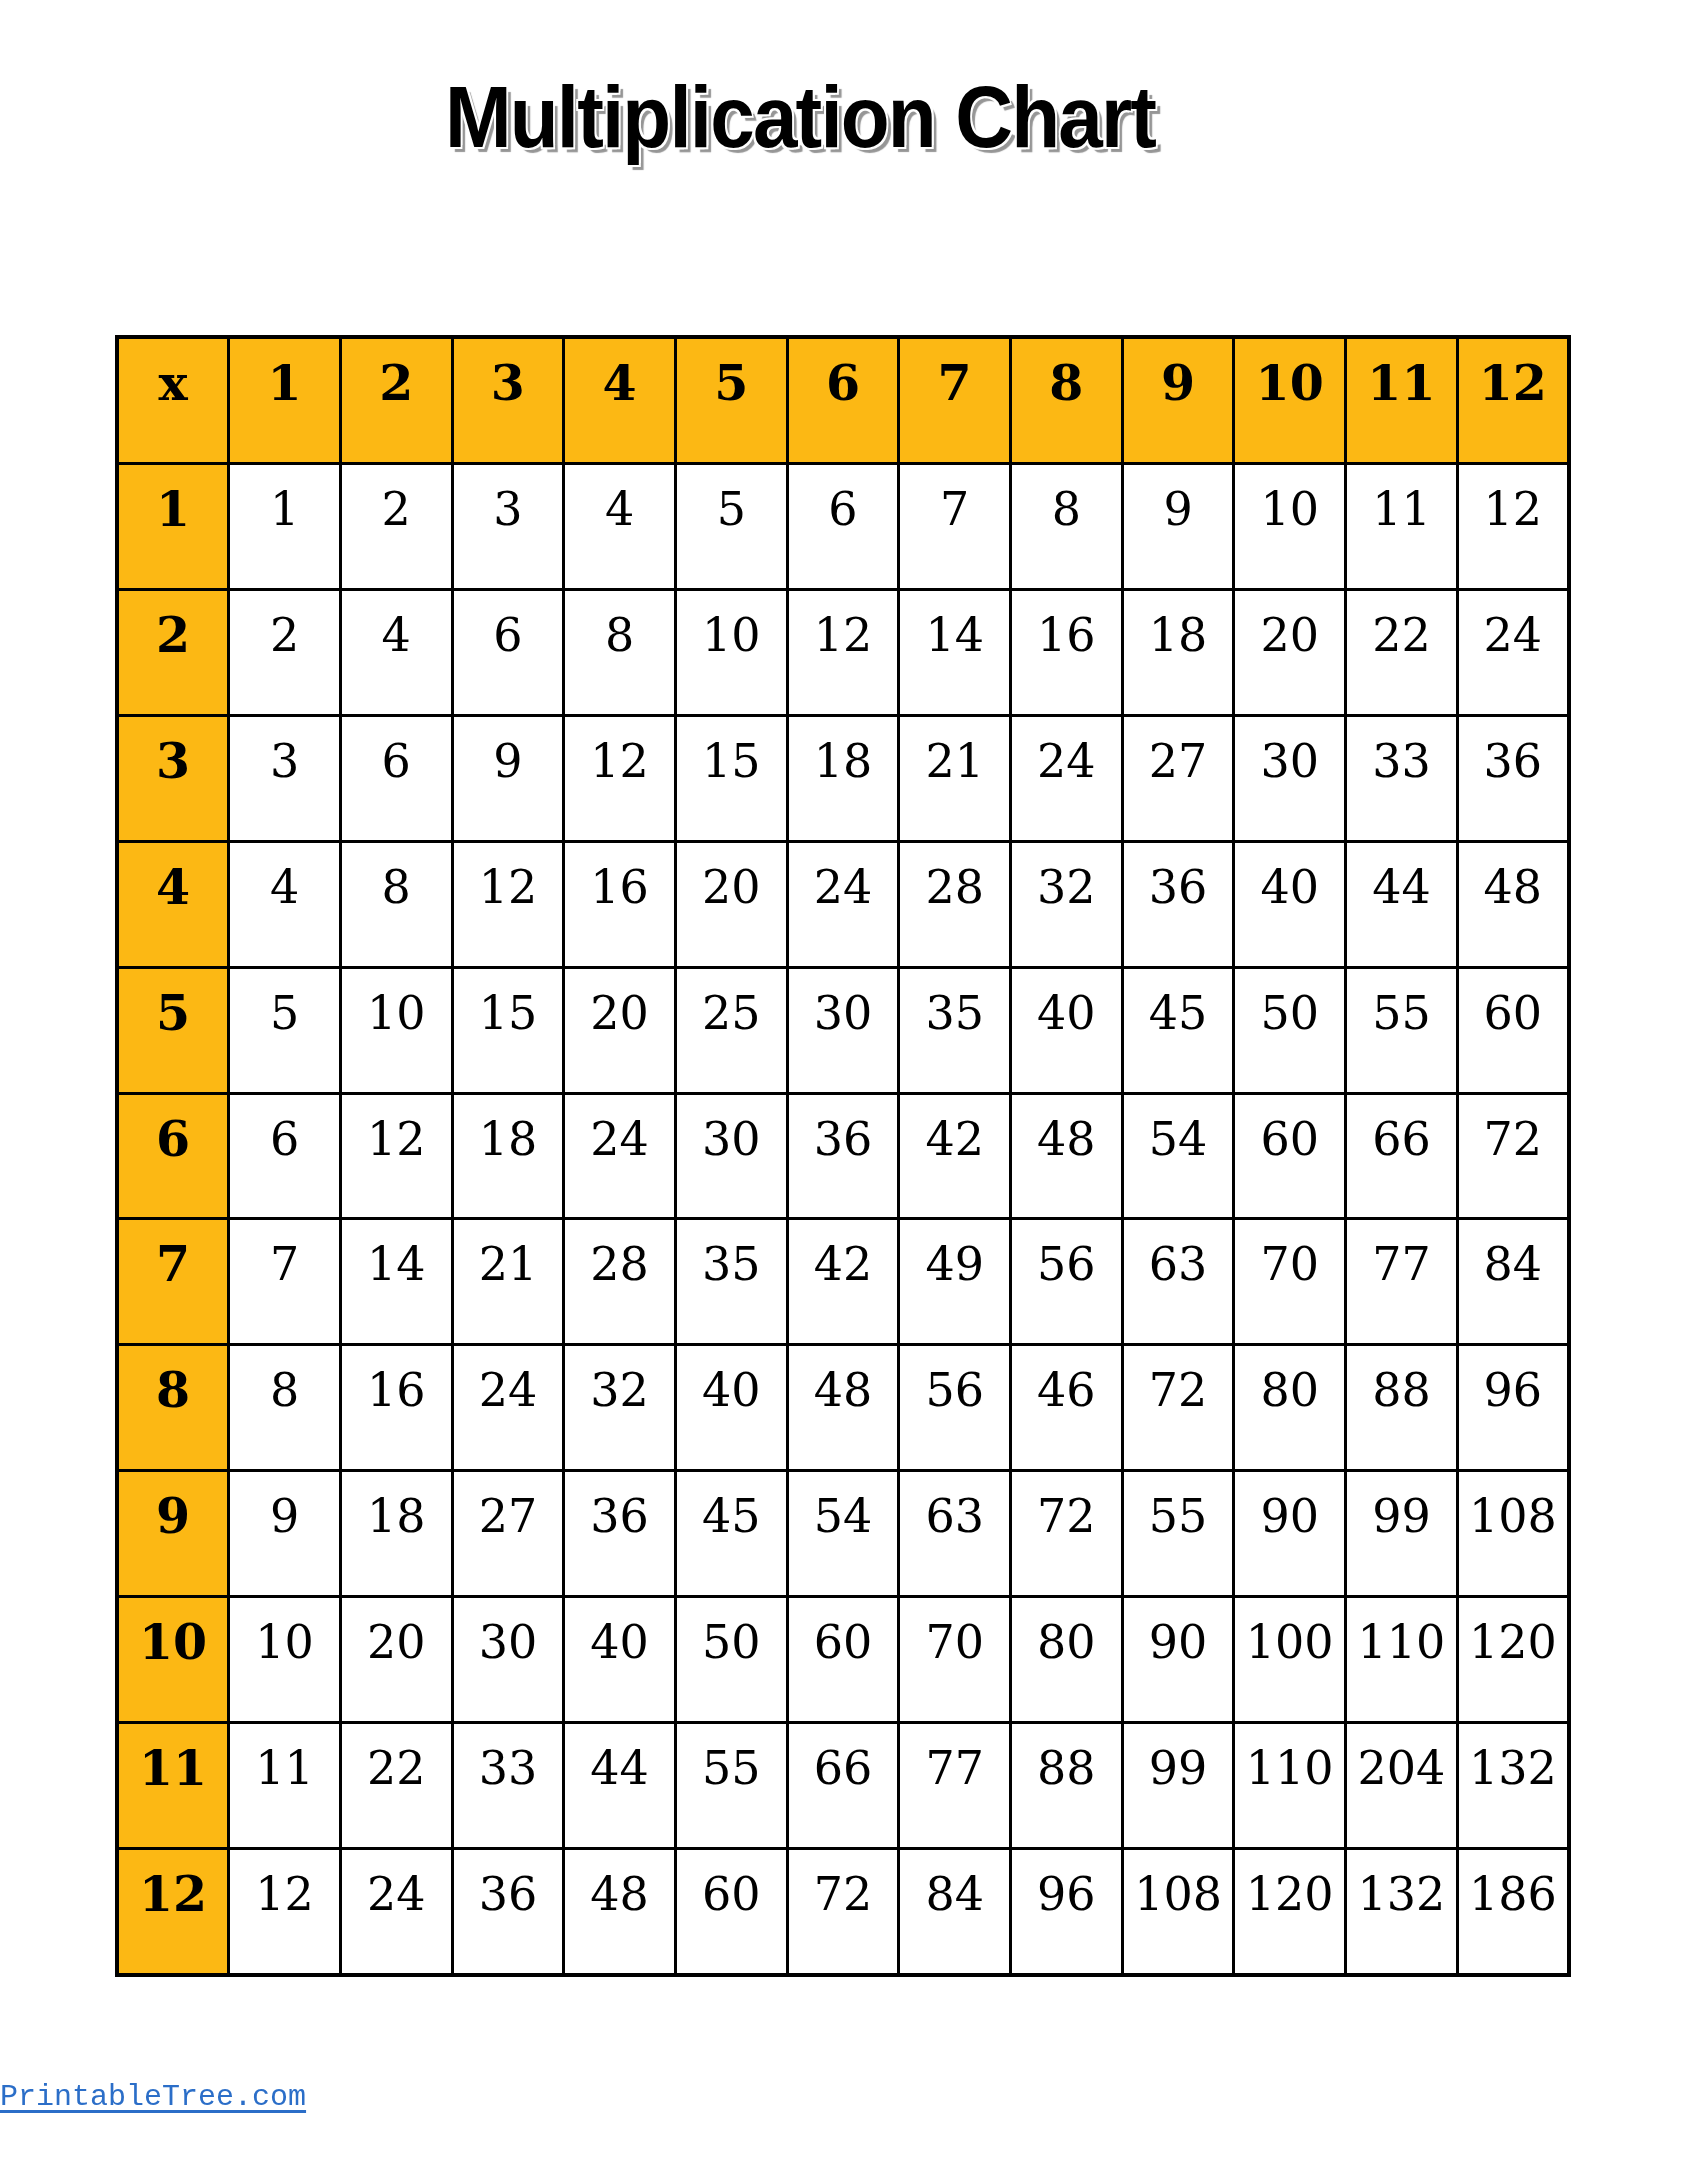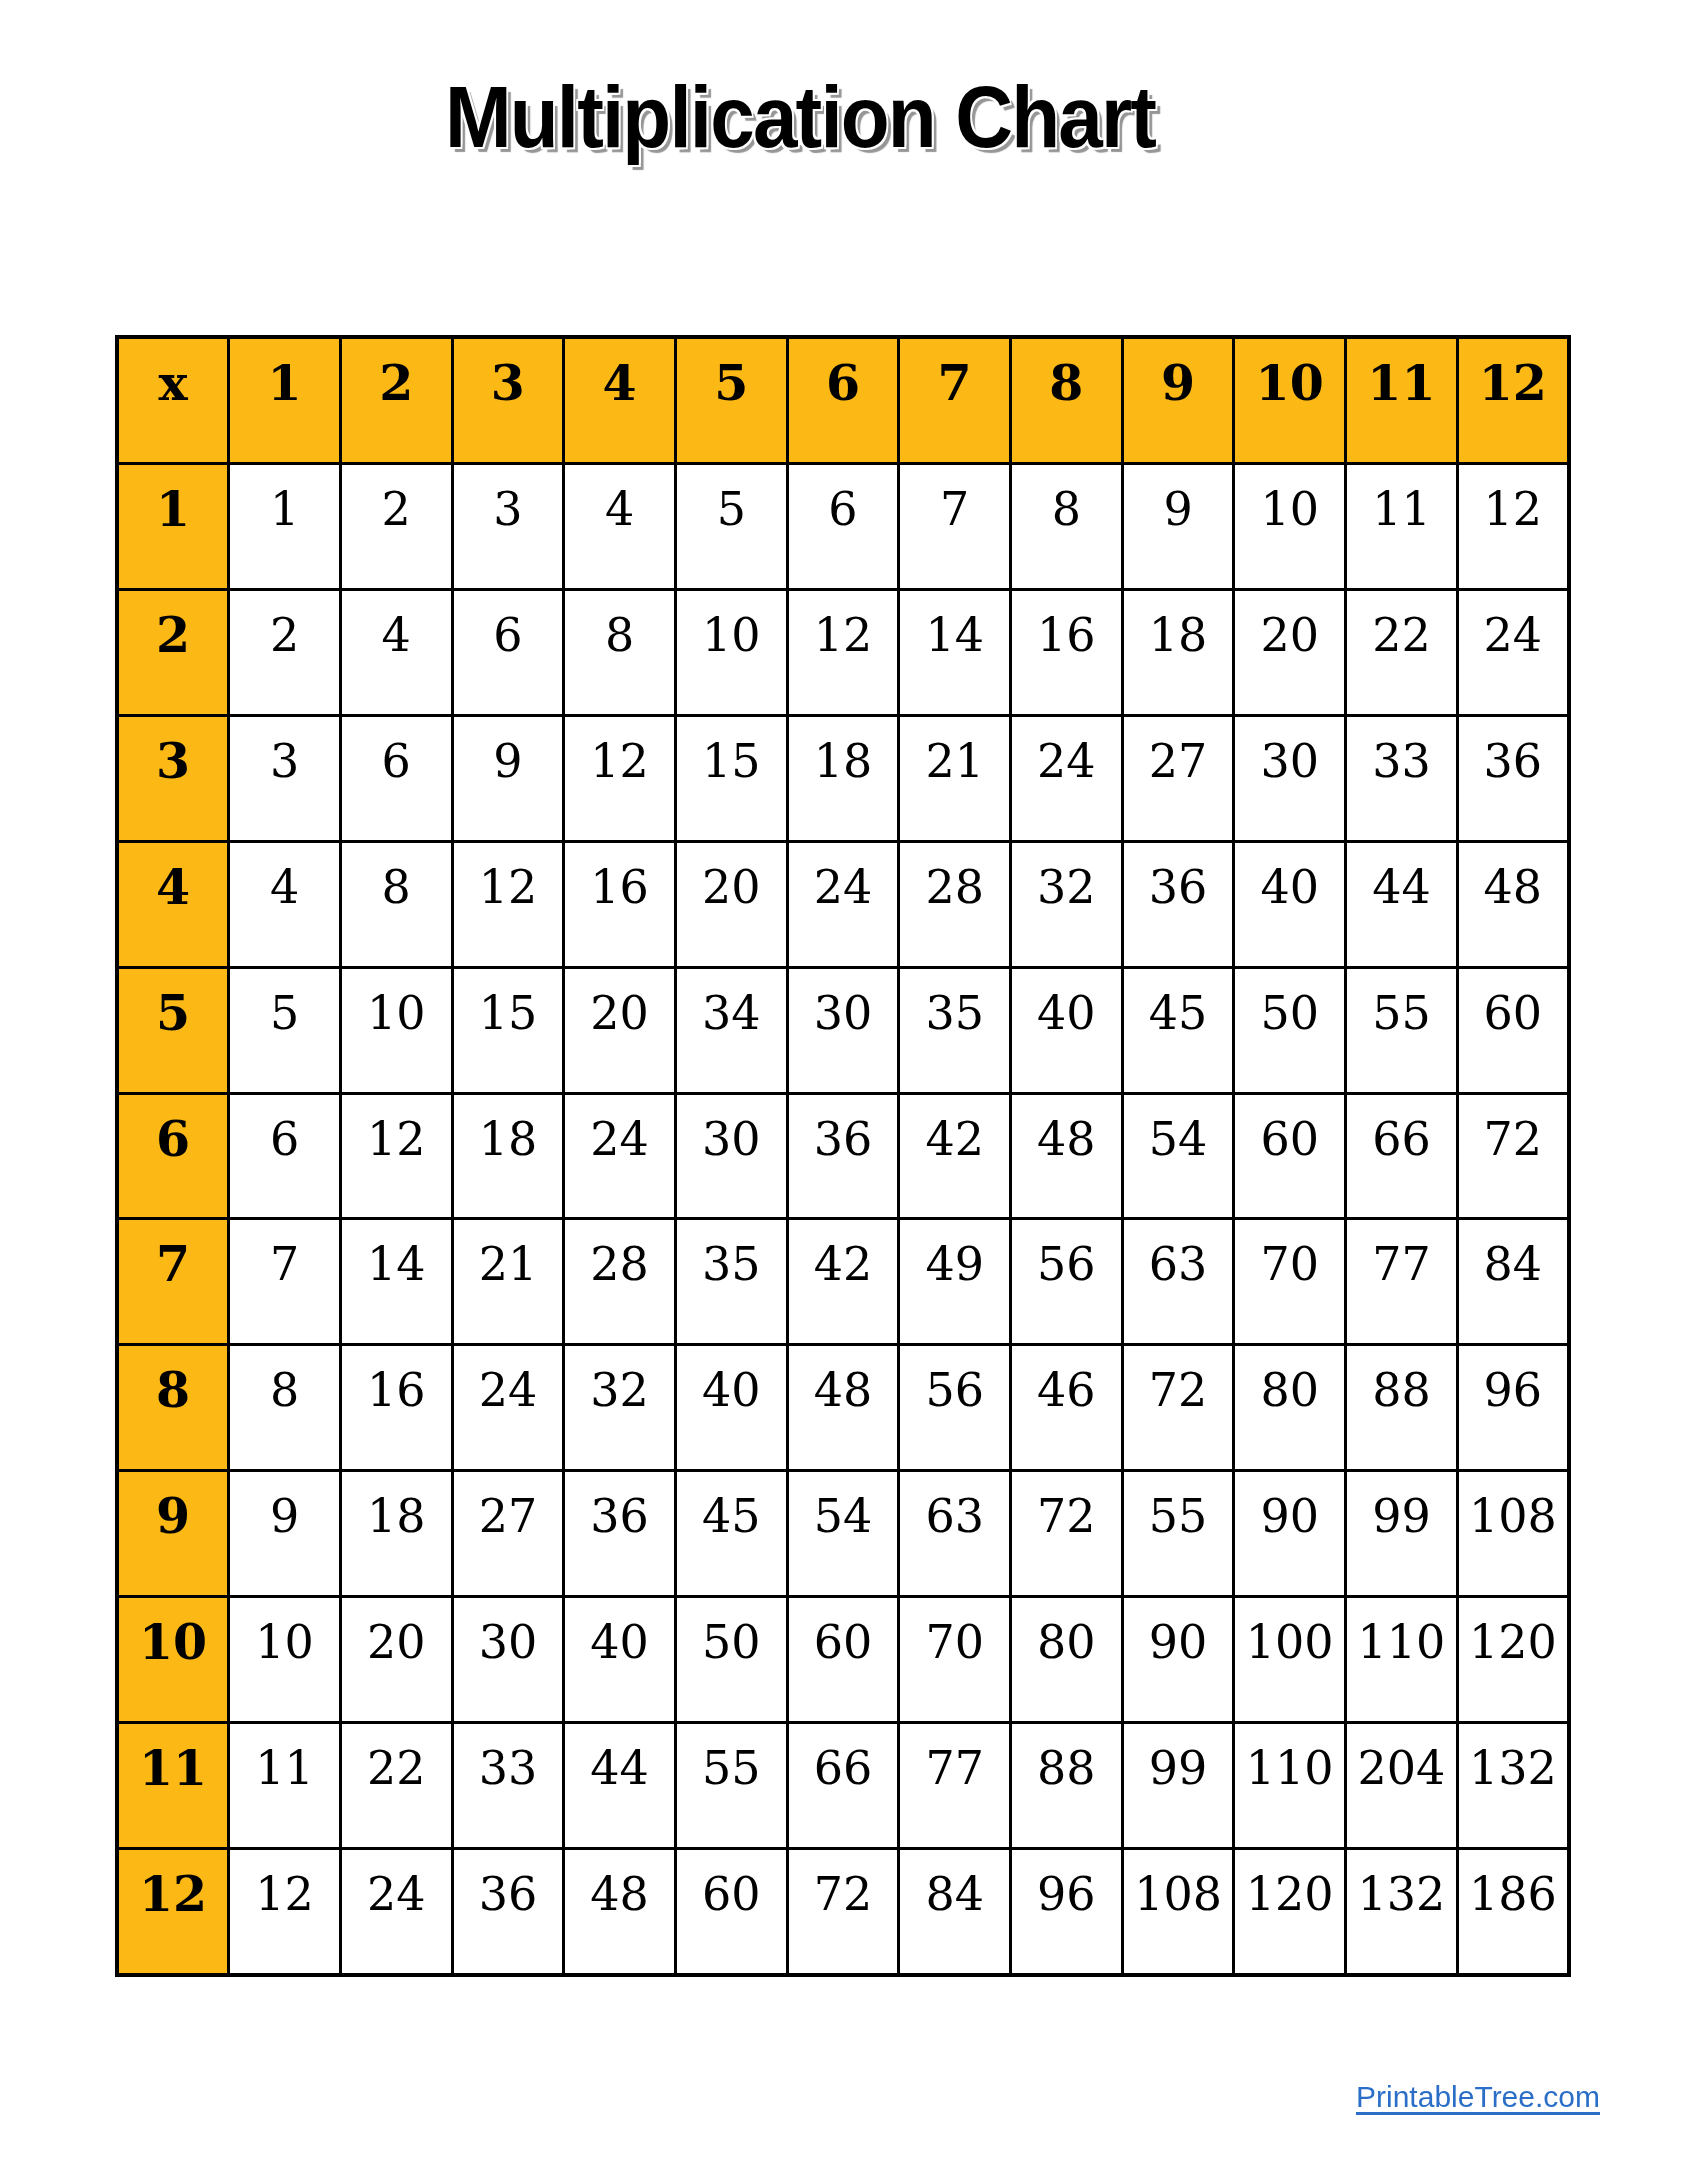--- a/index.html
+++ b/index.html
@@ -61,22 +61,22 @@
   table.mult-table td.hd {
     background: var(--header-bg, #FCB814);
     font-weight: bold;
     font-size: 49px;
   }
   .footer {
     position: absolute;
     top: 2077px;
     left: 0;
     width: 100%;
-    text-align: right;
-    font-family: Liberation Sans, sans-serif;
+    text-align: left;
+    font-family: Liberation Mono, monospace;
     font-size: 30px;
     line-height: 40px;
   }
   .footer a {
     color: var(--link-blue, #2B6EC8);
     text-decoration: underline;
     text-underline-offset: 5px;
     cursor: pointer;
   }
 </style>
@@ -163,21 +163,21 @@
           <td>40</td>
           <td>44</td>
           <td>48</td>
         </tr>
         <tr>
           <td class="hd">5</td>
           <td>5</td>
           <td>10</td>
           <td>15</td>
           <td>20</td>
-          <td>34</td>
+          <td>25</td>
           <td>30</td>
           <td>35</td>
           <td>40</td>
           <td>45</td>
           <td>50</td>
           <td>55</td>
           <td>60</td>
         </tr>
         <tr>
           <td class="hd">6</td>

